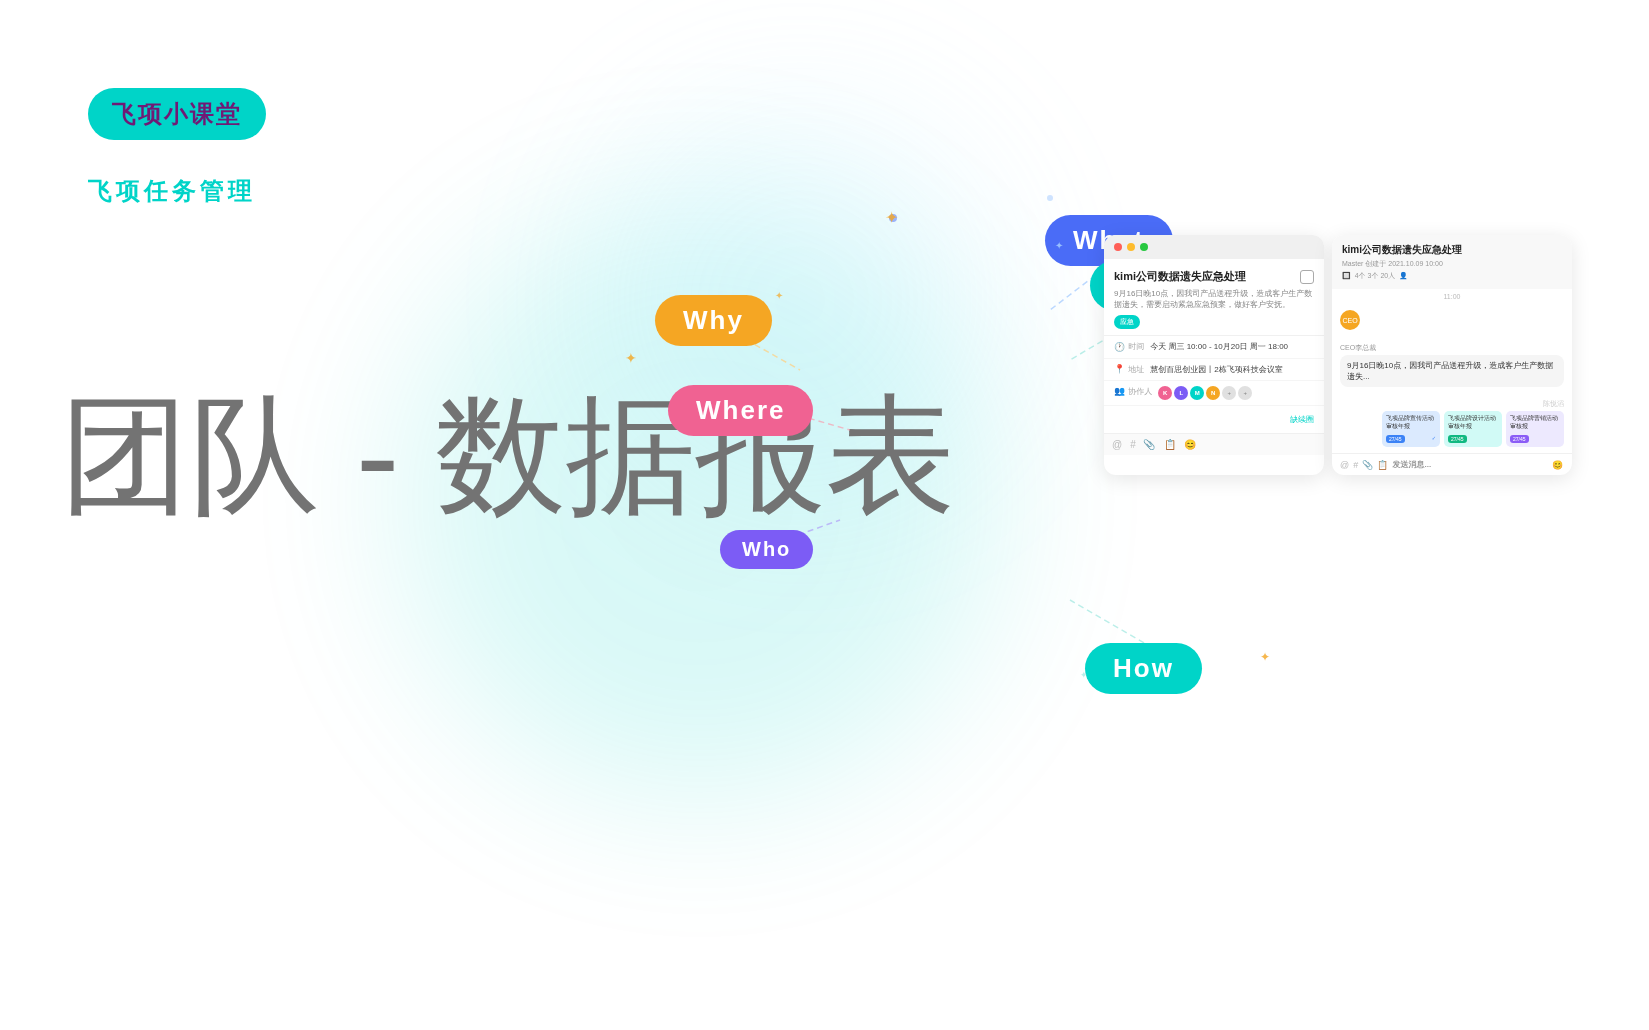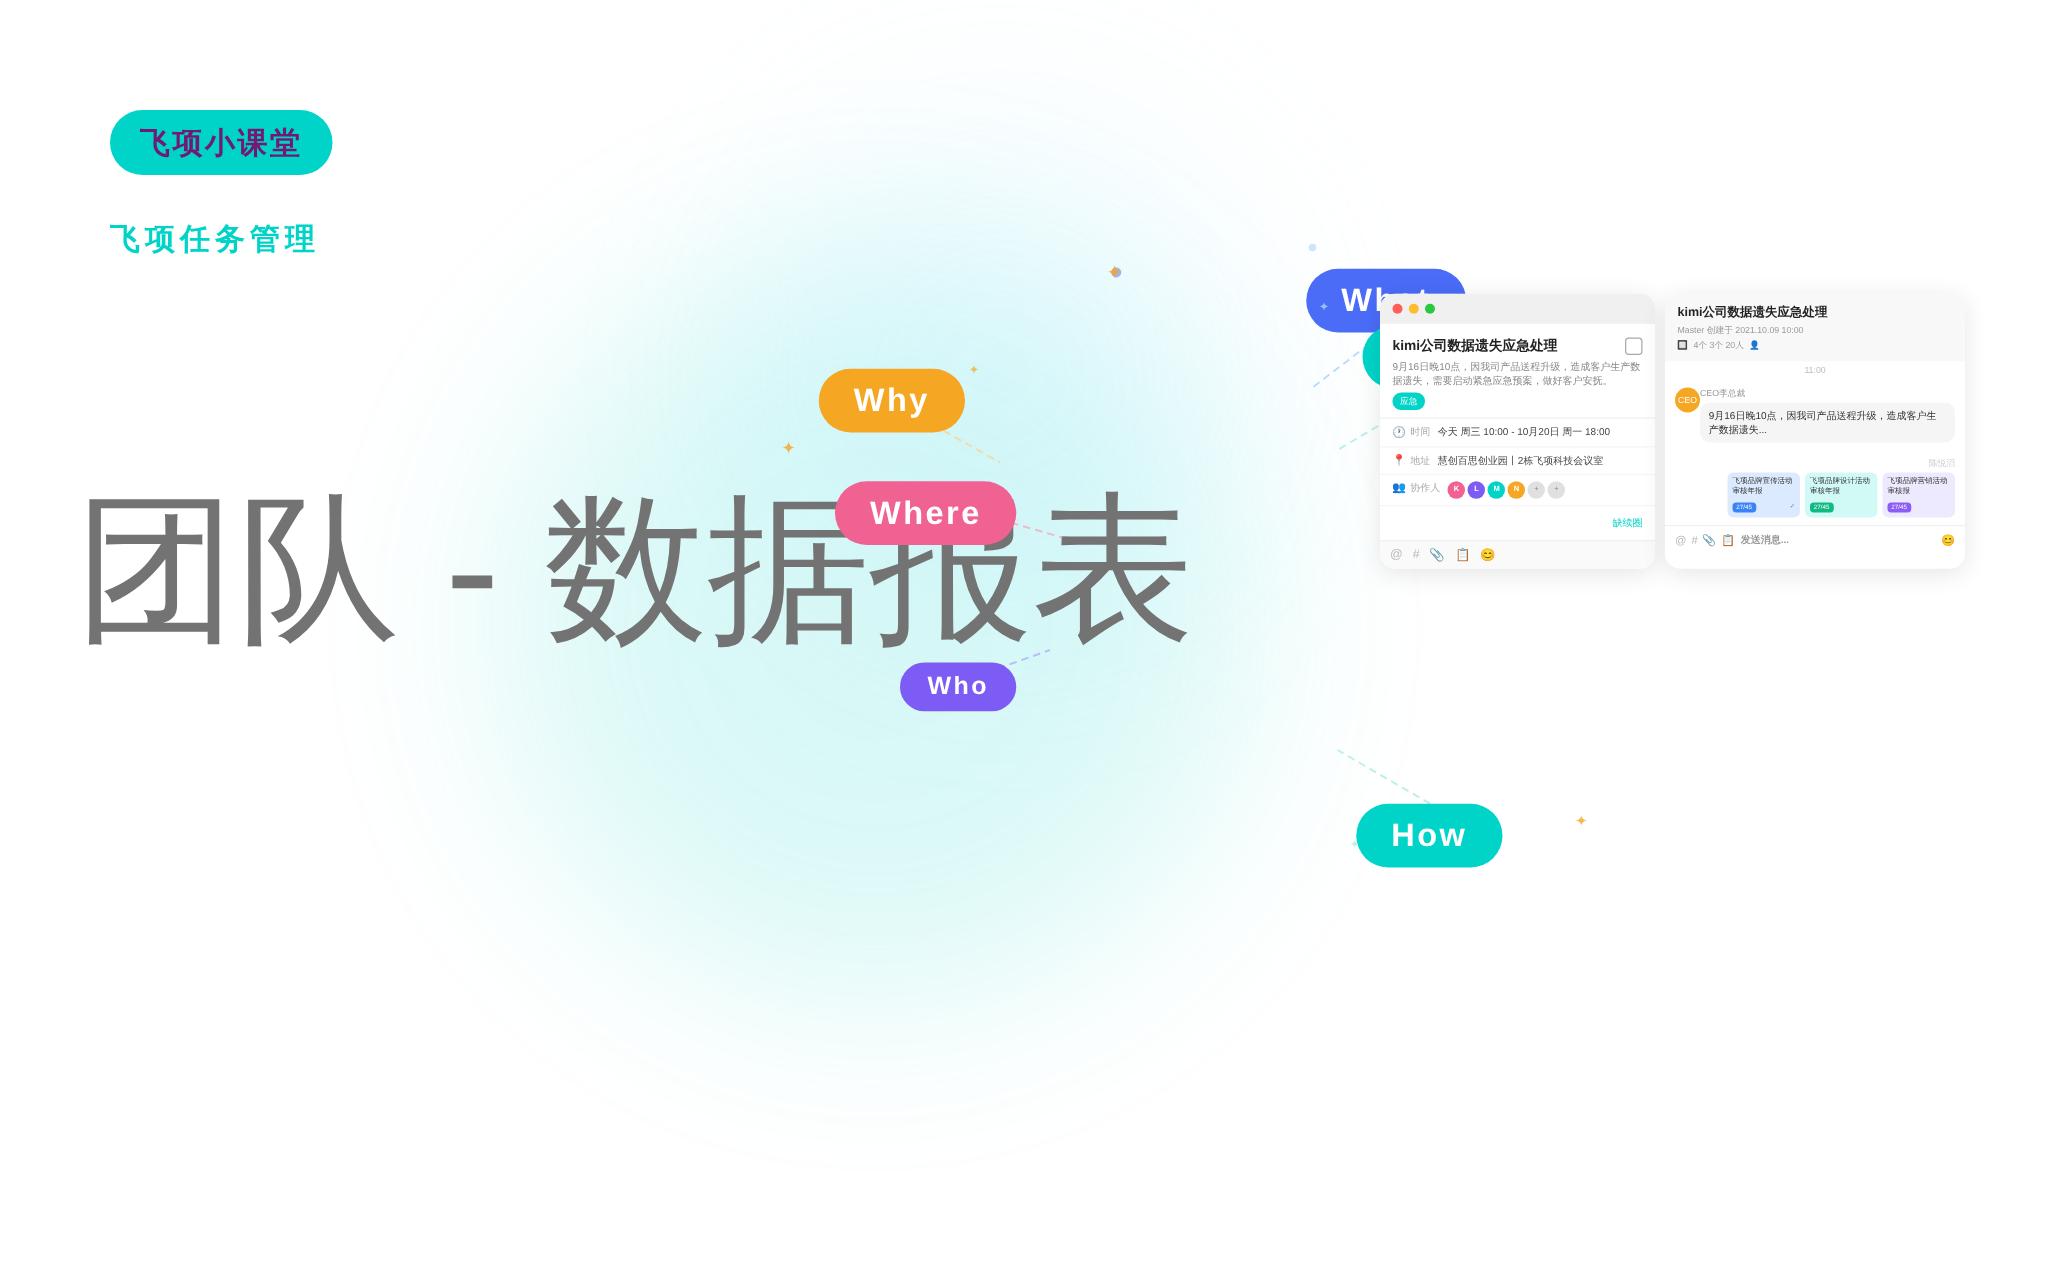--- a/index.html
+++ b/index.html
@@ -279,22 +279,23 @@
     }
     .chat-time-top {
       text-align: center;
       font-size: 7px;
       color: #bbb;
       padding: 4px;
     }
     .chat-message {
       padding: 6px 8px;
       display: flex;
-      gap: 0;
+      gap: 13px;
       align-items: flex-start;
+      flex-direction: column;
     }
     .msg-avatar {
       width: 20px; height: 20px;
       border-radius: 50%;
       background: #f5a623;
       flex-shrink: 0;
       display: flex; align-items: center; justify-content: center;
       font-size: 7px;
       color: white;
     }

